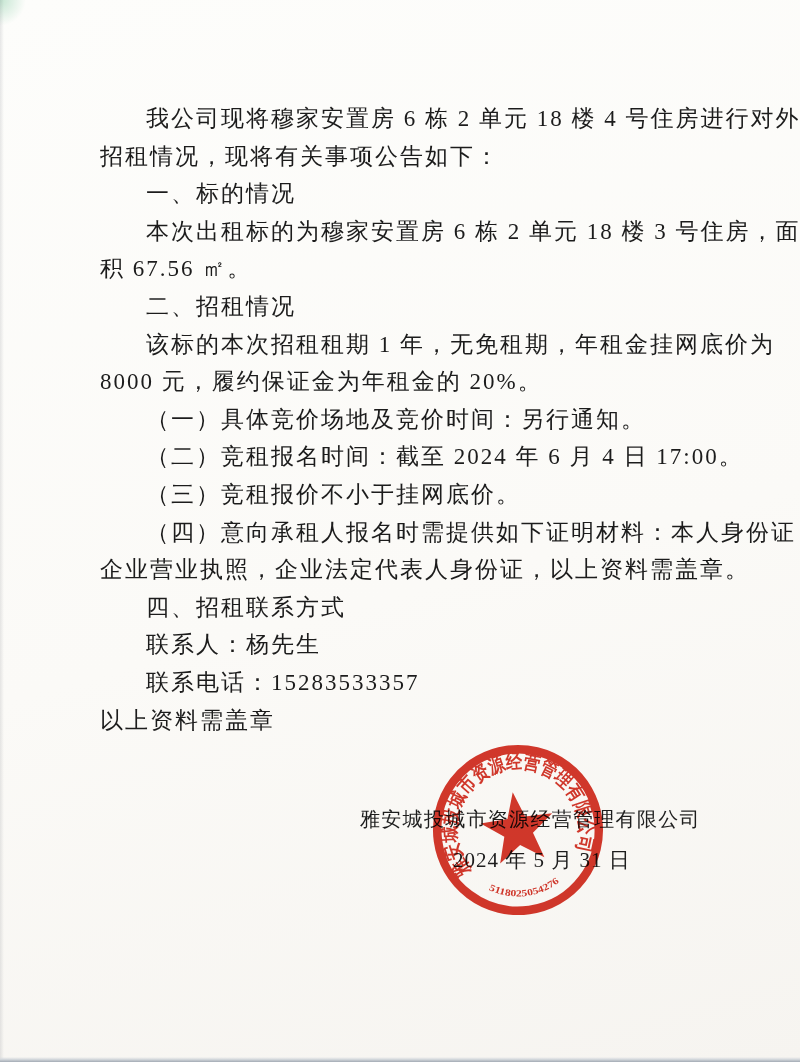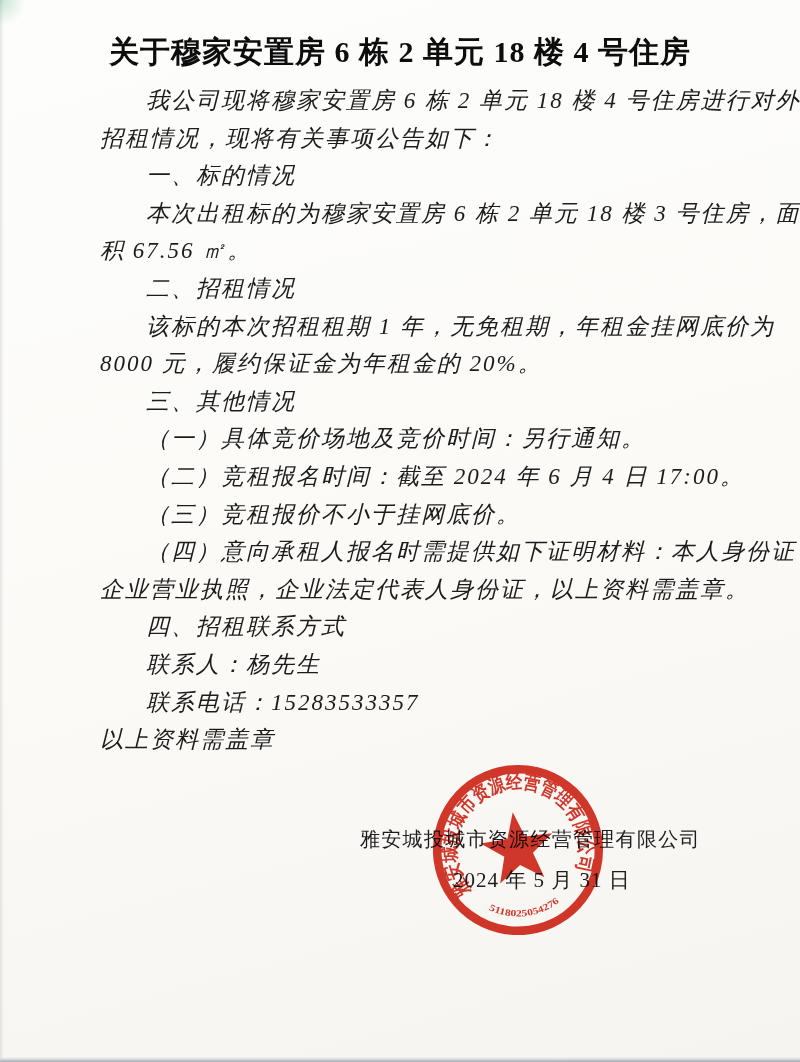--- a/index.html
+++ b/index.html
@@ -31,21 +31,21 @@
   }
   .title {
     margin: 0 0 0 -40px;
     text-align: center;
     font-size: 30px;
     line-height: 39px;
     font-weight: bold;
     letter-spacing: 1px;
     color: #0d0d0d;
   }
-  .body-text { margin-top: 11px; font-style: italic; }
+  .body-text { margin-top: 29px; }
   .line {
     font-size: 23px;
     line-height: 37.6px;
     letter-spacing: 2px;
     white-space: nowrap;
   }
   .indent { text-indent: 2em; }
   .footer { position: relative; height: 215px; }
   .sig-company {
     position: absolute; left: 260px; top: 67px;
@@ -64,33 +64,32 @@
   .seal text { font-family: "Liberation Serif", "DejaVu Serif", serif; font-weight: bold; }
 </style>
 </head>
 <body>
 
 <div class="page">
   <div class="corner-smudge"></div>
   <div class="edge-left"></div>
 
   <h1 class="title">
-    <span>关于穆家安置房 6 栋 2 单元 18 楼 4 号住房</span><br>
+    <br>
   </h1>
 
   <div class="body-text">
     <div class="line indent">我公司现将穆家安置房 6 栋 2 单元 18 楼 4 号住房进行对外</div>
     <div class="line">招租情况，现将有关事项公告如下：</div>
     <div class="line indent">一、标的情况</div>
     <div class="line indent">本次出租标的为穆家安置房 6 栋 2 单元 18 楼 3 号住房，面</div>
     <div class="line">积 67.56 ㎡。</div>
     <div class="line indent">二、招租情况</div>
     <div class="line indent">该标的本次招租租期 1 年，无免租期，年租金挂网底价为</div>
     <div class="line">8000 元，履约保证金为年租金的 20%。</div>
-    <div class="line indent">三、其他情况</div>
     <div class="line indent">（一）具体竞价场地及竞价时间：另行通知。</div>
     <div class="line indent">（二）竞租报名时间：截至 2024 年 6 月 4 日 17:00。</div>
     <div class="line indent">（三）竞租报价不小于挂网底价。</div>
     <div class="line indent">（四）意向承租人报名时需提供如下证明材料：本人身份证，</div>
     <div class="line">企业营业执照，企业法定代表人身份证，以上资料需盖章。</div>
     <div class="line indent">四、招租联系方式</div>
     <div class="line indent">联系人：杨先生</div>
     <div class="line indent">联系电话：15283533357</div>
     <div class="line">以上资料需盖章</div>
   </div>

